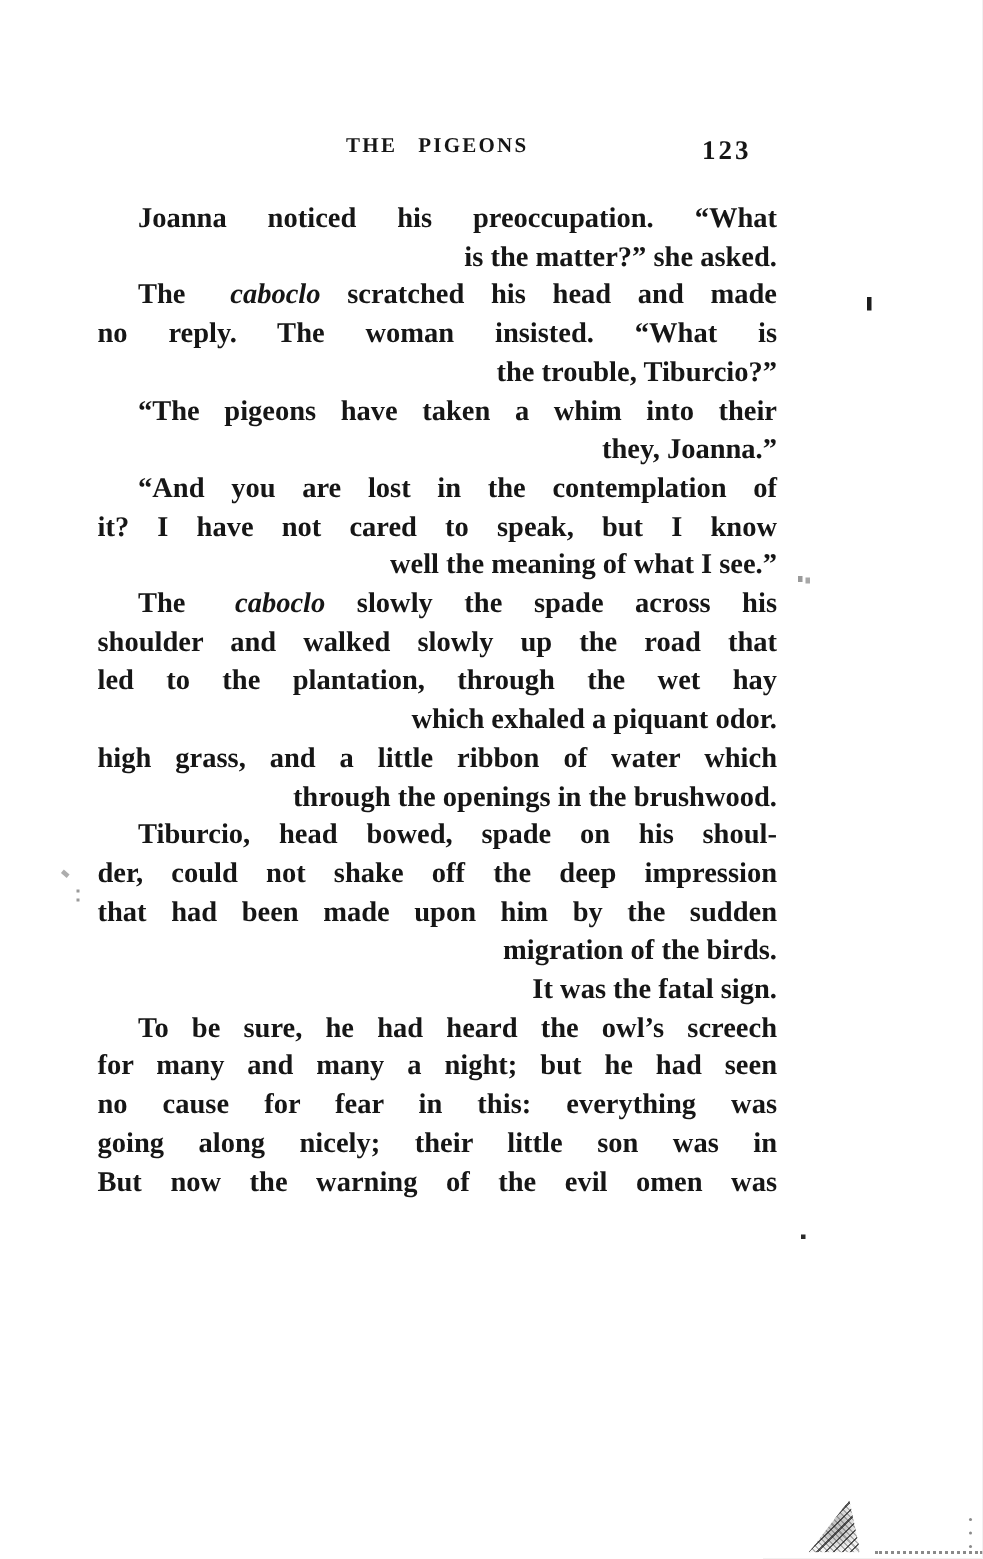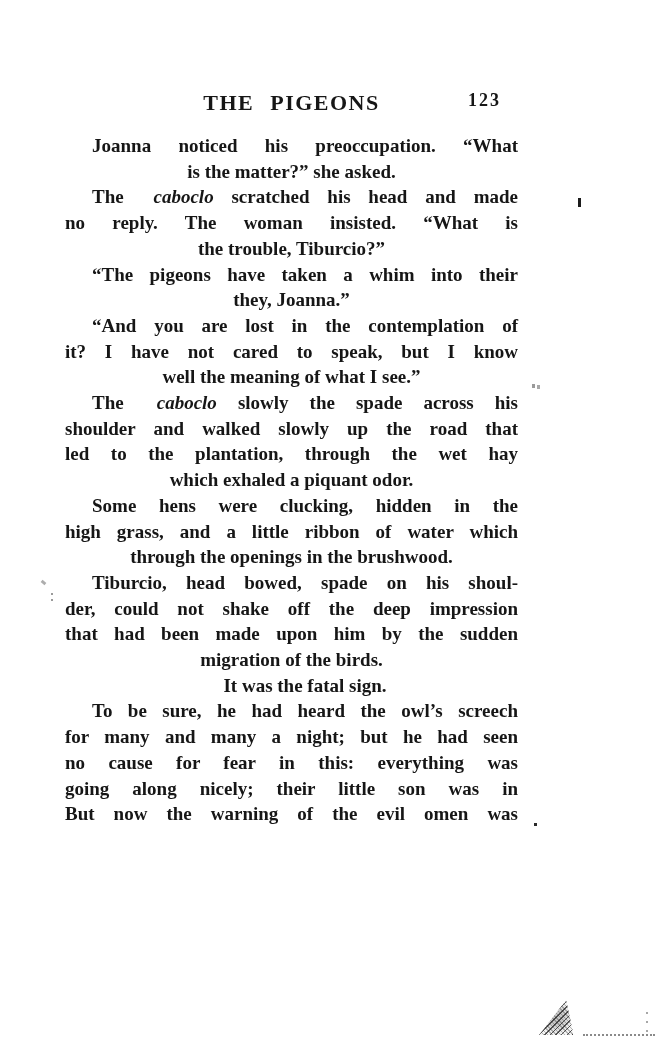--- a/index.html
+++ b/index.html
@@ -8,33 +8,33 @@
     width:655px;height:1039px;
     background:#ffffff;
     overflow:hidden;
     font-family:"Liberation Serif","DejaVu Serif",serif;
     color:#161616;
   }
   
   .header{position:absolute;left:65px;top:90px;width:453px;height:26px;}
   .header-title{
     display:block;text-align:center;
-    font-weight:bold;font-size:22px;
+    font-weight:bold;font-size:14px;
     letter-spacing:1.5px;word-spacing:9px;
   }
   .page-number{
     position:absolute;right:17px;top:0;
     font-weight:bold;font-size:18px;letter-spacing:2px;
   }
   
   .text-block{
     position:absolute;left:65px;top:133px;width:453px;
     font-size:19px;font-weight:bold;line-height:25.7px;
   }
-  .line{text-align:center;}
+  .line{text-align:right;}
   .line.j{text-align:justify;text-align-last:justify;}
   .line.ind{text-indent:27px;}
   .line em{font-style:italic;font-weight:bold;margin-left:12px;}
   
   .artifact-triangle{
     position:absolute;left:539px;top:1000px;width:34px;height:35px;
     clip-path:polygon(80% 0,100% 92%,100% 100%,0 100%,10% 88%);
     background:
       repeating-linear-gradient(135deg, rgba(25,25,25,.70) 0 1px, rgba(25,25,25,0) 1px 4px),
       repeating-linear-gradient(45deg, rgba(60,60,60,.35) 0 1px, rgba(255,255,255,0) 1px 3px),
@@ -73,21 +73,20 @@
       <div class="line"><span>the trouble, Tiburcio?”</span></div>
       <div class="line j ind"><span>“The pigeons have taken a whim into their</span></div>
       <div class="line"><span>they, Joanna.”</span></div>
       <div class="line j ind"><span>“And you are lost in the contemplation of</span></div>
       <div class="line j"><span>it?  I have not cared to speak, but I know</span></div>
       <div class="line"><span>well the meaning of what I see.”</span></div>
       <div class="line j ind"><span>The </span><em>caboclo</em><span> slowly the spade across his</span></div>
       <div class="line j"><span>shoulder and walked slowly up the road that</span></div>
       <div class="line j"><span>led to the plantation, through the wet hay</span></div>
       <div class="line"><span>which exhaled a piquant odor.</span></div>
-      <div class="line j ind"><span>Some hens were clucking, hidden in the</span></div>
       <div class="line j"><span>high grass, and a little ribbon of water which</span></div>
       <div class="line"><span>through the openings in the brushwood.</span></div>
       <div class="line j ind"><span>Tiburcio, head bowed, spade on his shoul-</span></div>
       <div class="line j"><span>der, could not shake off the deep impression</span></div>
       <div class="line j"><span>that had been made upon him by the sudden</span></div>
       <div class="line"><span>migration of the birds.</span></div>
       <div class="line ind"><span>It was the fatal sign.</span></div>
       <div class="line j ind"><span>To be sure, he had heard the owl’s screech</span></div>
       <div class="line j"><span>for many and many a night; but he had seen</span></div>
       <div class="line j"><span>no cause for fear in this: everything was</span></div>

